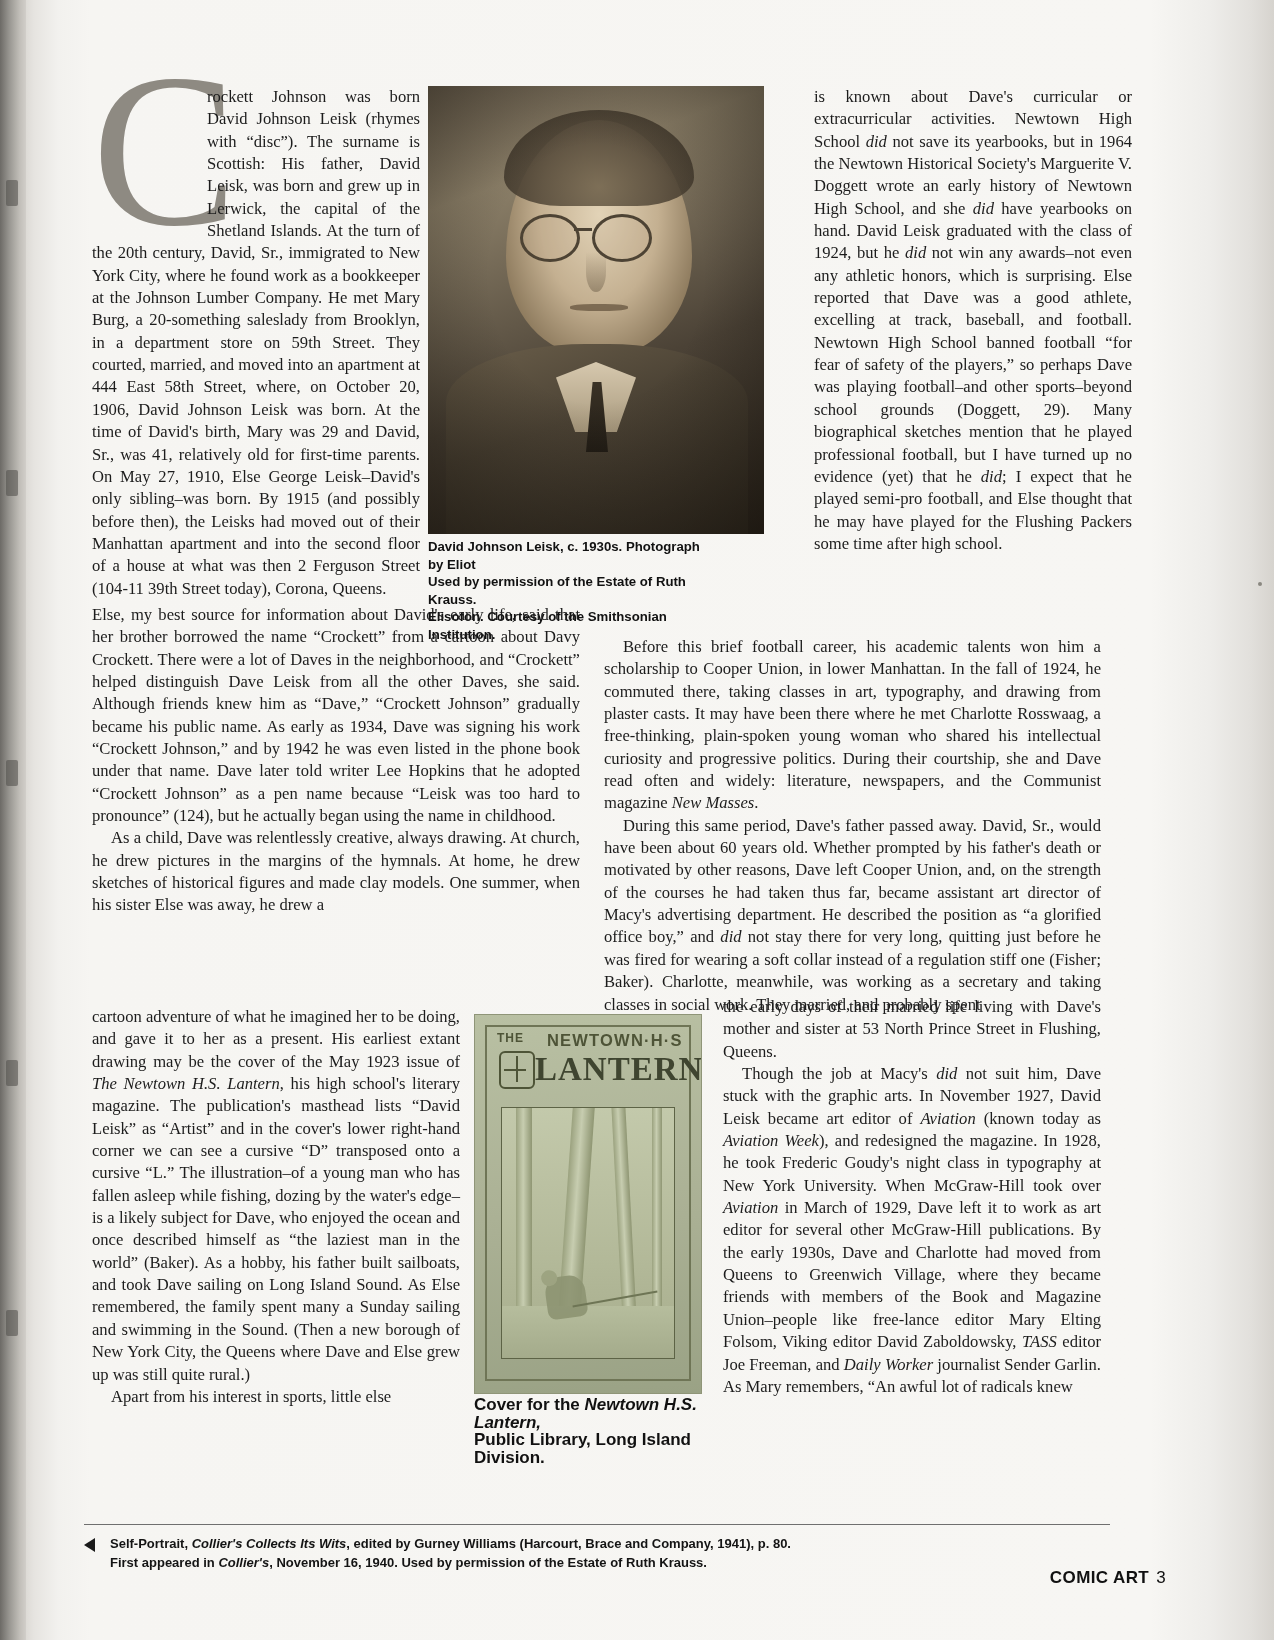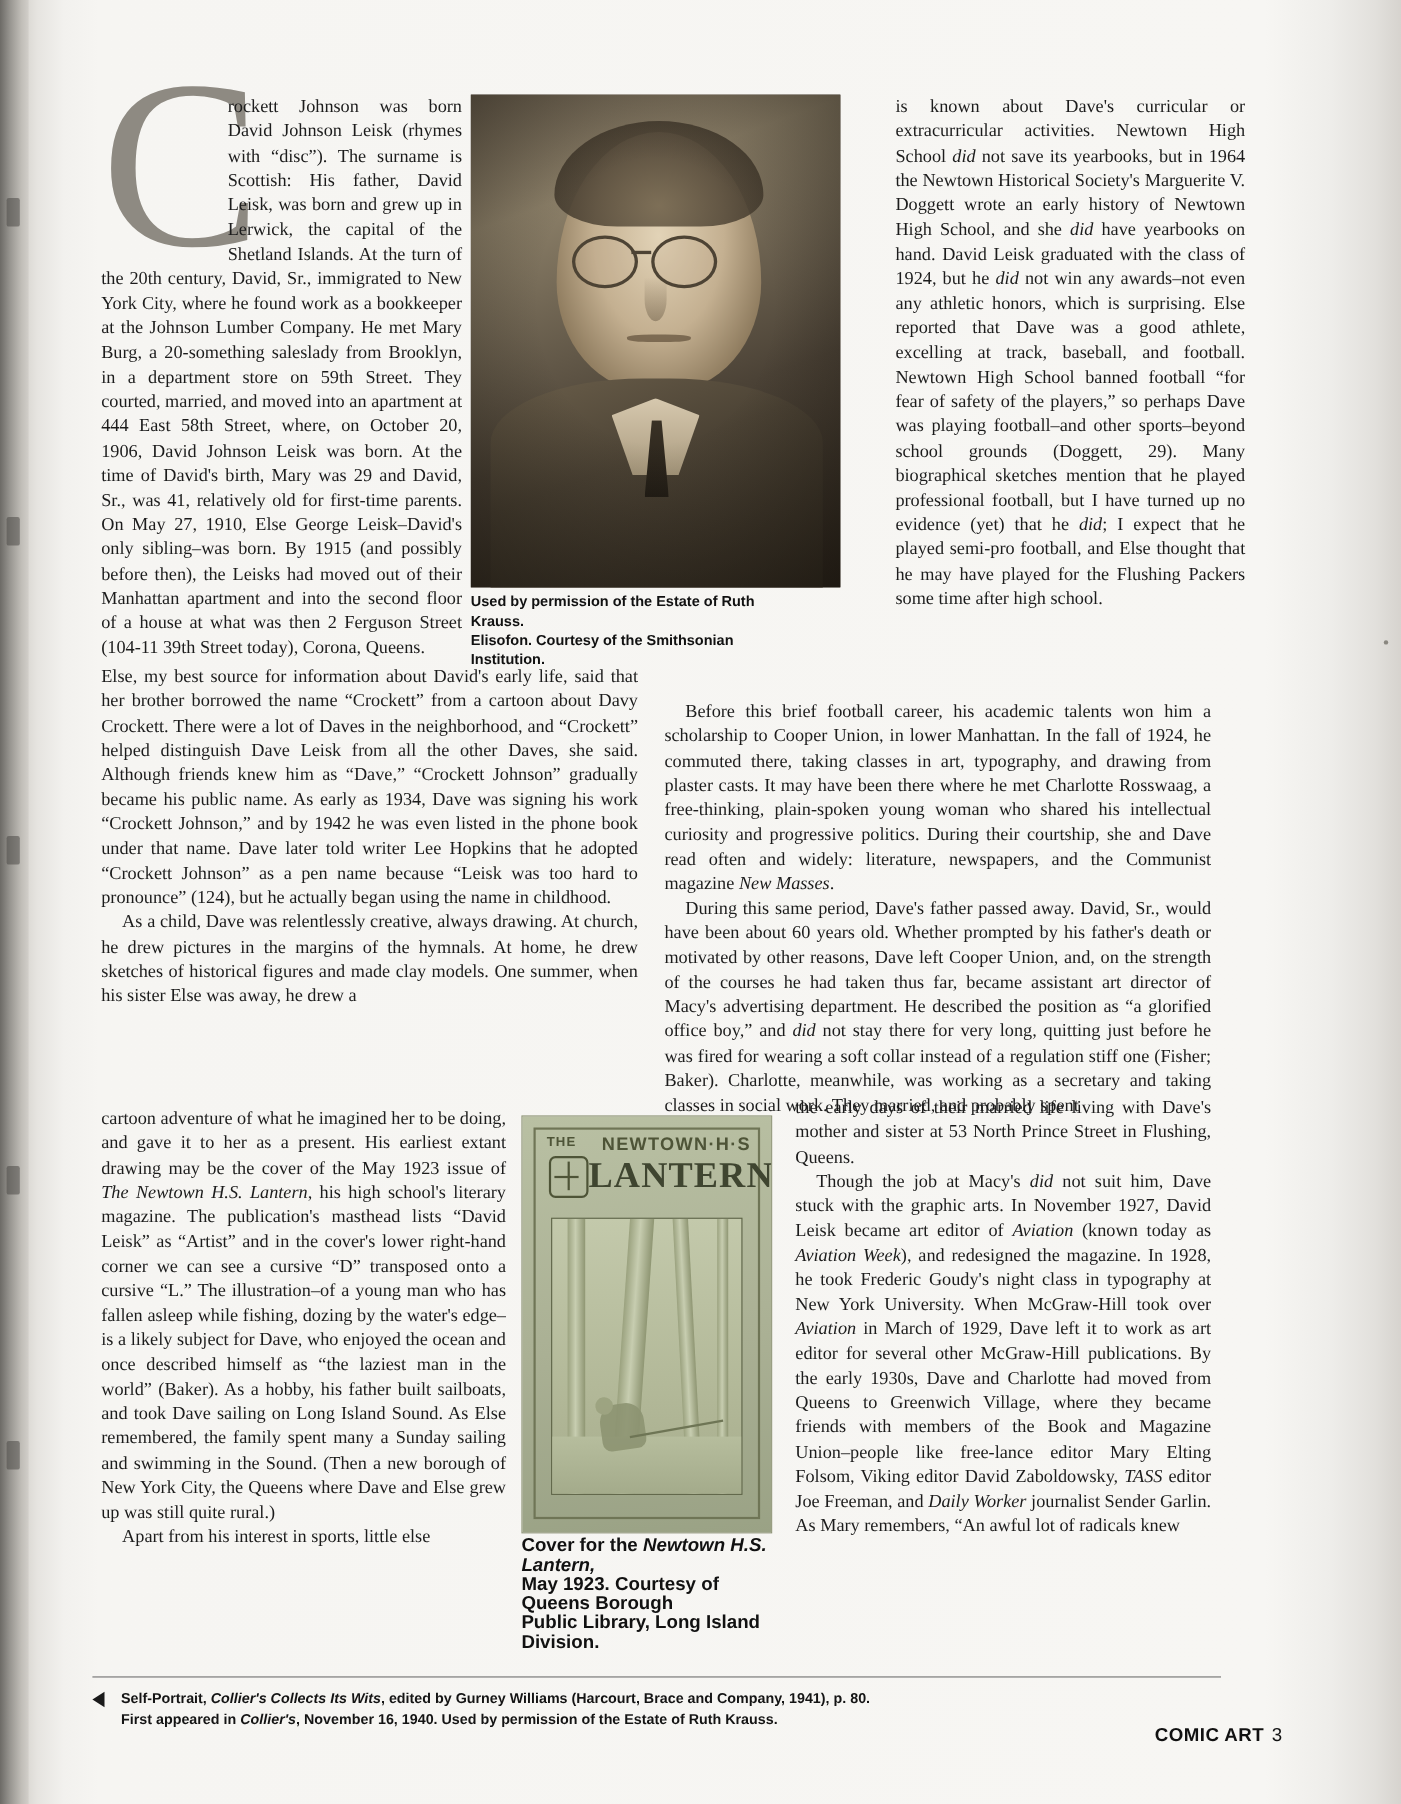--- a/index.html
+++ b/index.html
@@ -262,20 +262,21 @@
       <div class="ph-bridge"></div>
       <div class="ph-nose"></div>
       <div class="ph-mouth"></div>
       <div class="ph-body"></div>
       <div class="ph-shirt"></div>
       <div class="ph-tie"></div>
       <div class="ph-vig"></div>
     </div>
 
     <div class="photo-caption">
+      <div>David Johnson Leisk, c. 1930s. Photograph by Eliot</div>
       <div>Used by permission of the Estate of Ruth Krauss.</div>
       <div>Elisofon. Courtesy of the Smithsonian Institution.</div>
     </div>
 
     <div class="col" id="right-col-top">
       <p>is known about Dave's curricular or extracurricular activities. Newtown High School <em>did</em> not save its yearbooks, but in 1964 the Newtown Historical Society's Marguerite V. Doggett wrote an early history of Newtown High School, and she <em>did</em> have yearbooks on hand. David Leisk graduated with the class of 1924, but he <em>did</em> not win any awards–not even any athletic honors, which is surprising. Else reported that Dave was a good athlete, excelling at track, baseball, and football. Newtown High School banned football “for fear of safety of the players,” so perhaps Dave was playing football–and other sports–beyond school grounds (Doggett, 29). Many biographical sketches mention that he played professional football, but I have turned up no evidence (yet) that he <em>did</em>; I expect that he played semi-pro football, and Else thought that he may have played for the Flushing Packers some time after high school.</p>
     </div>
 
     <div class="col" id="mid-wide">
       <p>Else, my best source for information about David's early life, said that her brother borrowed the name “Crockett” from a cartoon about Davy Crockett. There were a lot of Daves in the neighborhood, and “Crockett” helped distinguish Dave Leisk from all the other Daves, she said. Although friends knew him as “Dave,” “Crockett Johnson” gradually became his public name. As early as 1934, Dave was signing his work “Crockett Johnson,” and by 1942 he was even listed in the phone book under that name. Dave later told writer Lee Hopkins that he adopted “Crockett Johnson” as a pen name because “Leisk was too hard to pronounce” (124), but he actually began using the name in childhood.</p>
@@ -311,21 +312,20 @@
         <div class="tree t3"></div>
         <div class="tree t4"></div>
         <div class="water"></div>
         <div class="figure"></div>
         <div class="rod"></div>
       </div>
     </div>
 
     <div class="cover-caption">
       <div><span>Cover for the </span><em>Newtown H.S. Lantern,</em></div>
-      <div>May 1923. Courtesy of Queens Borough</div>
       <div>Public Library, Long Island Division.</div>
     </div>
 
     <div class="footer-rule"></div>
     <div class="foot-arrow"></div>
     <div class="footer">
       <div><span>Self-Portrait, </span><em>Collier's Collects Its Wits</em><span>, edited by Gurney Williams (Harcourt, Brace and Company, 1941), p. 80.</span></div>
       <div><span>First appeared in </span><em>Collier's</em><span>, November 16, 1940. Used by permission of the Estate of Ruth Krauss.</span></div>
     </div>
     <div class="folio">

